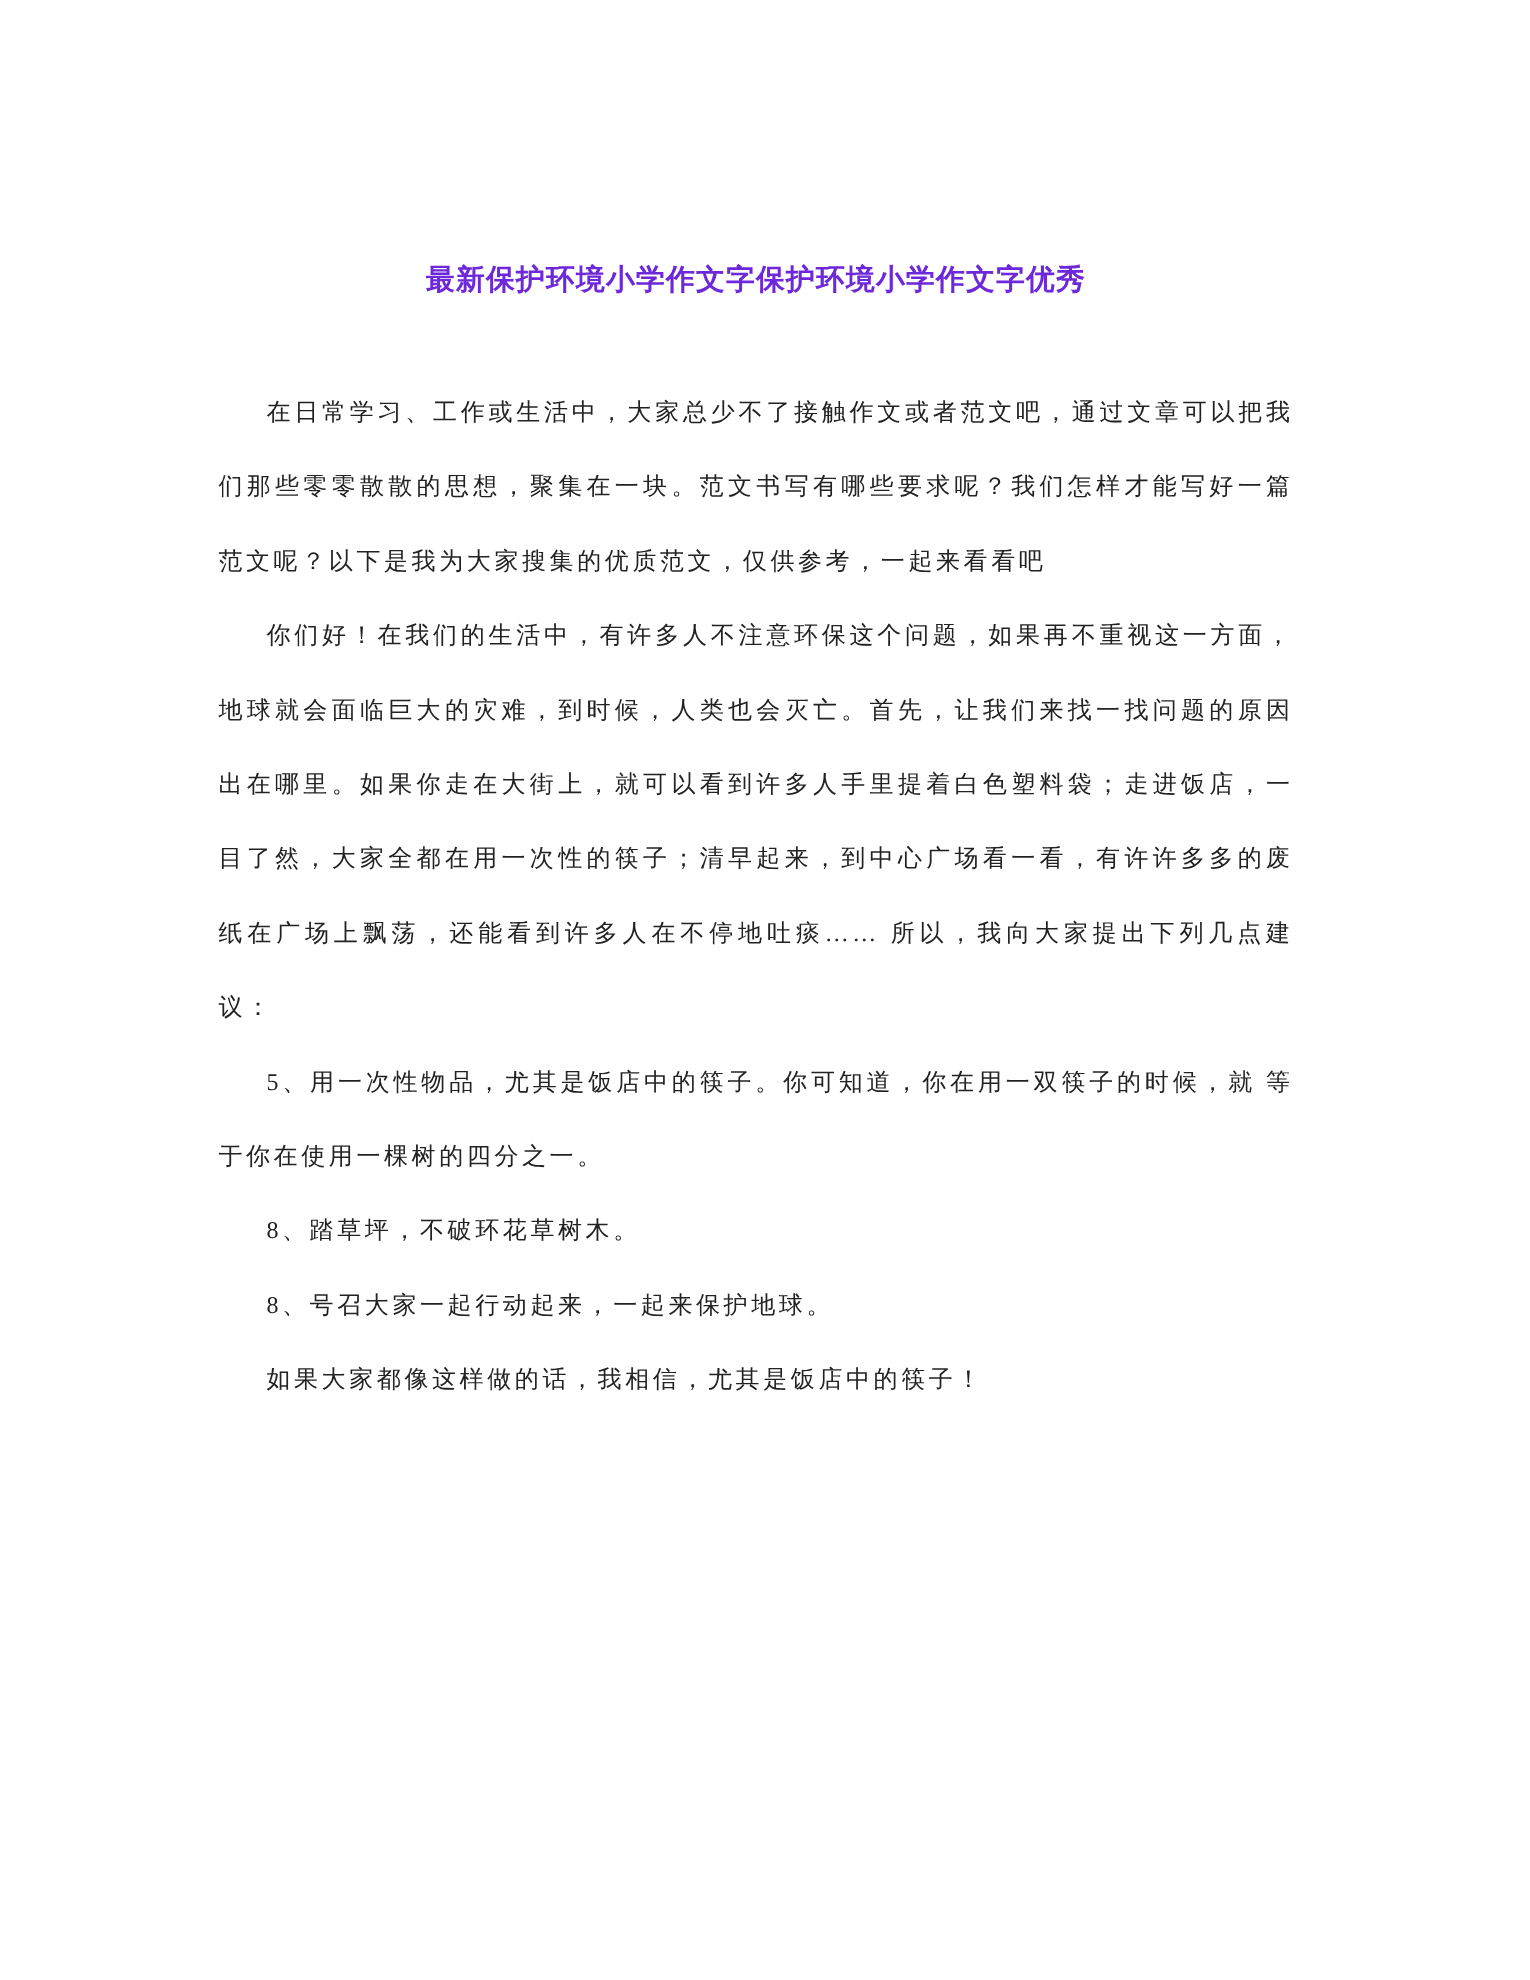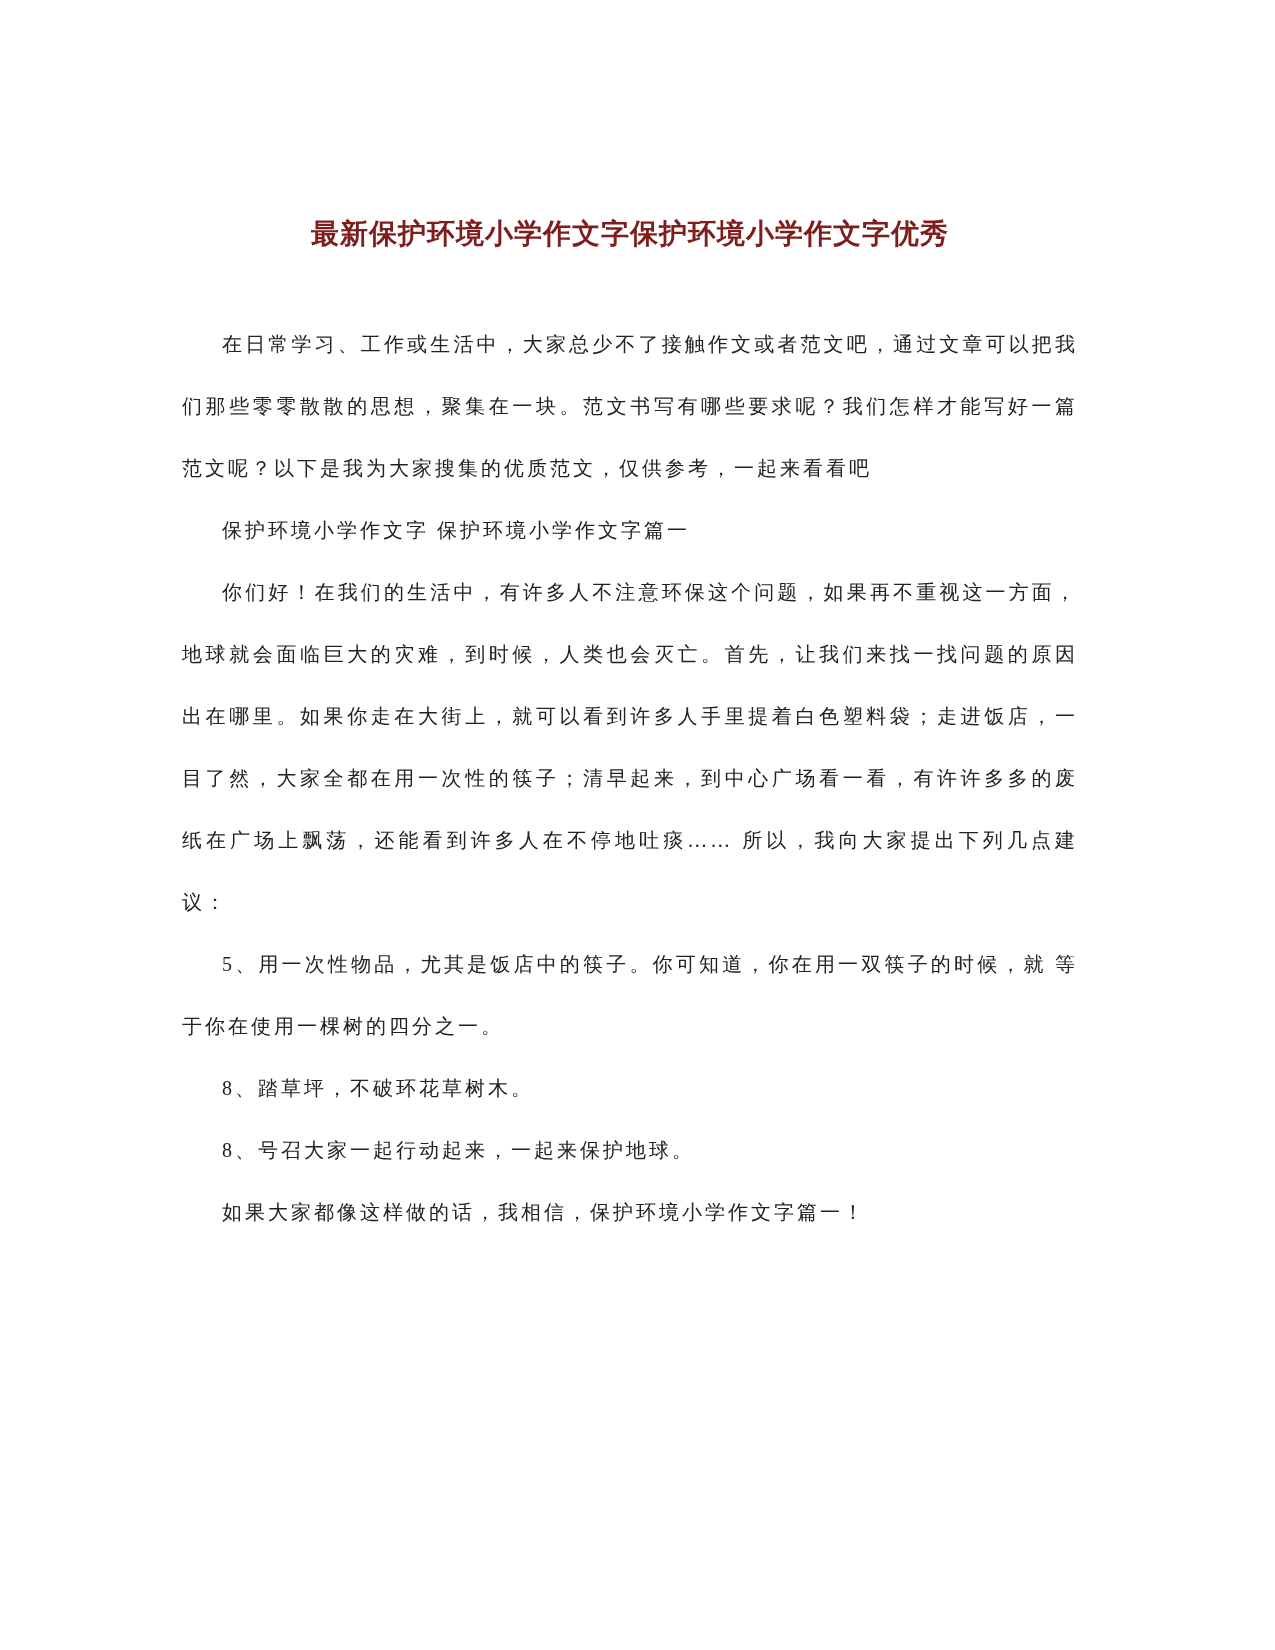--- a/index.html
+++ b/index.html
@@ -15,25 +15,25 @@
   }
   .content {
     position: absolute;
     left: 182px;
     top: 207px;
     width: 896px;
   }
   .doc-title {
     font-family: "Liberation Sans", sans-serif;
     font-weight: bold;
-    font-size: 28px;
+    font-size: 24px;
     line-height: 54px;
     letter-spacing: 1px;
     text-align: center;
-    color: #7f1d1d;
+    color: #6d28d9;
     margin-bottom: 52px;
     white-space: nowrap;
   }
   .doc-body p {
     font-size: 20px;
     line-height: 62px;
     letter-spacing: 3px;
     text-align: justify;
     text-indent: 2em;
     color: #222222;
@@ -41,21 +41,20 @@
   }
 </style>
 </head>
 <body>
 
 <div class="page">
   <div class="content">
     <h1 class="doc-title">最新保护环境小学作文字保护环境小学作文字优秀</h1>
     <div class="doc-body">
       <p>在日常学习、工作或生活中，大家总少不了接触作文或者范文吧，通过文章可以把我们那些零零散散的思想，聚集在一块。范文书写有哪些要求呢？我们怎样才能写好一篇范文呢？以下是我为大家搜集的优质范文，仅供参考，一起来看看吧</p>
-      <p>保护环境小学作文字 保护环境小学作文字篇一</p>
       <p>你们好！在我们的生活中，有许多人不注意环保这个问题，如果再不重视这一方面，地球就会面临巨大的灾难，到时候，人类也会灭亡。首先，让我们来找一找问题的原因出在哪里。如果你走在大街上，就可以看到许多人手里提着白色塑料袋；走进饭店，一目了然，大家全都在用一次性的筷子；清早起来，到中心广场看一看，有许许多多的废纸在广场上飘荡，还能看到许多人在不停地吐痰…… 所以，我向大家提出下列几点建议：</p>
       <p>5、用一次性物品，尤其是饭店中的筷子。你可知道，你在用一双筷子的时候，就 等于你在使用一棵树的四分之一。</p>
       <p>8、踏草坪，不破环花草树木。</p>
       <p>8、号召大家一起行动起来，一起来保护地球。</p>
-      <p>如果大家都像这样做的话，我相信，保护环境小学作文字篇一！</p>
+      <p>如果大家都像这样做的话，我相信，尤其是饭店中的筷子！</p>
     </div>
   </div>
 </div>
 
 </body></html>

